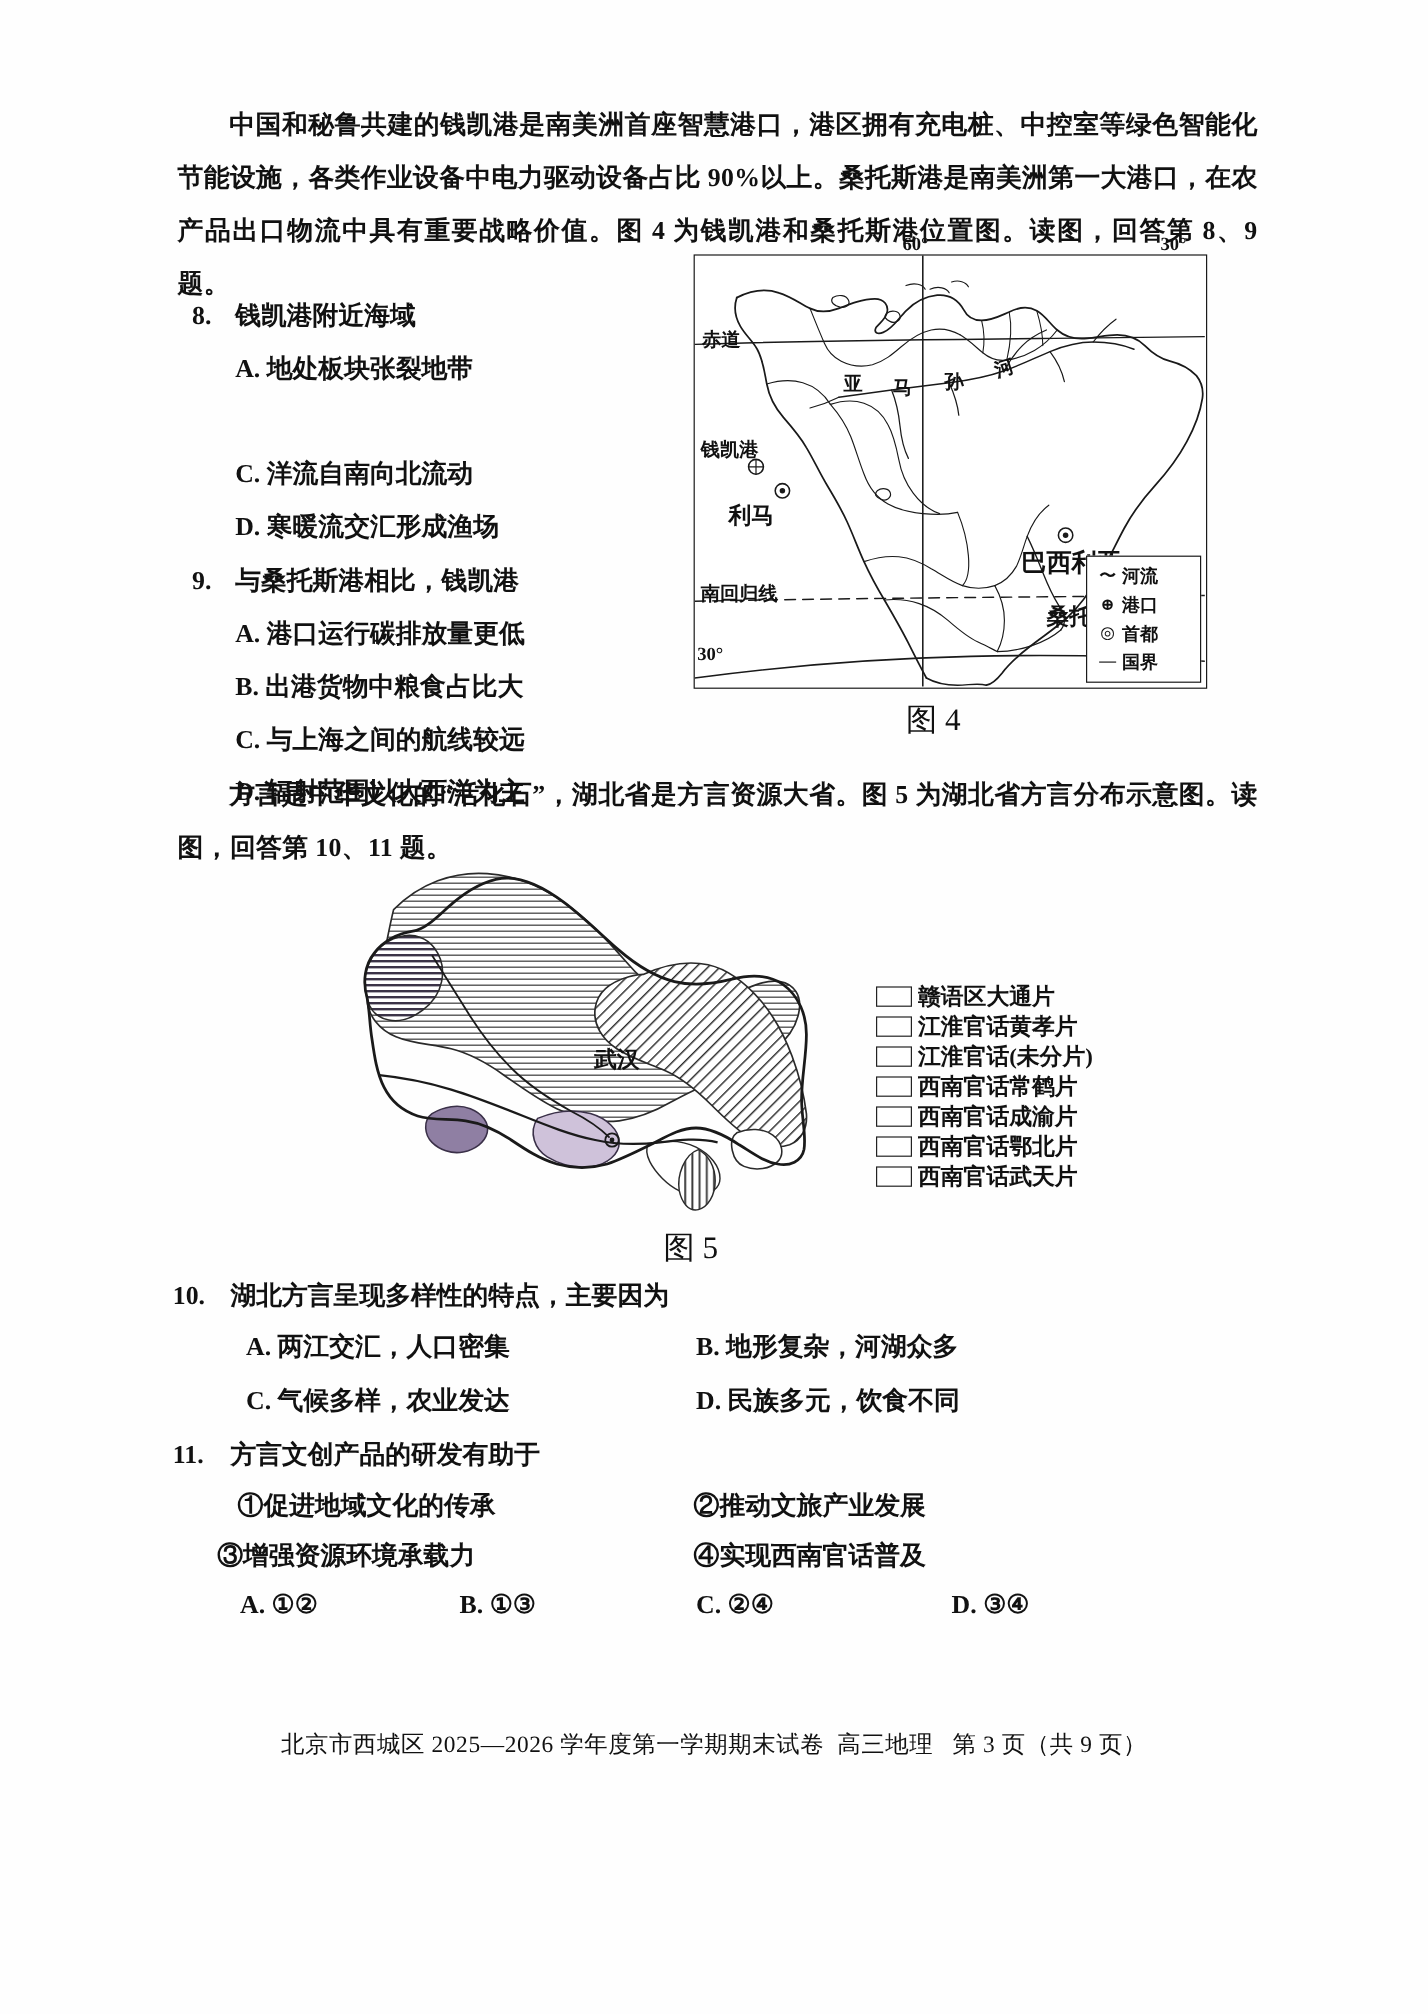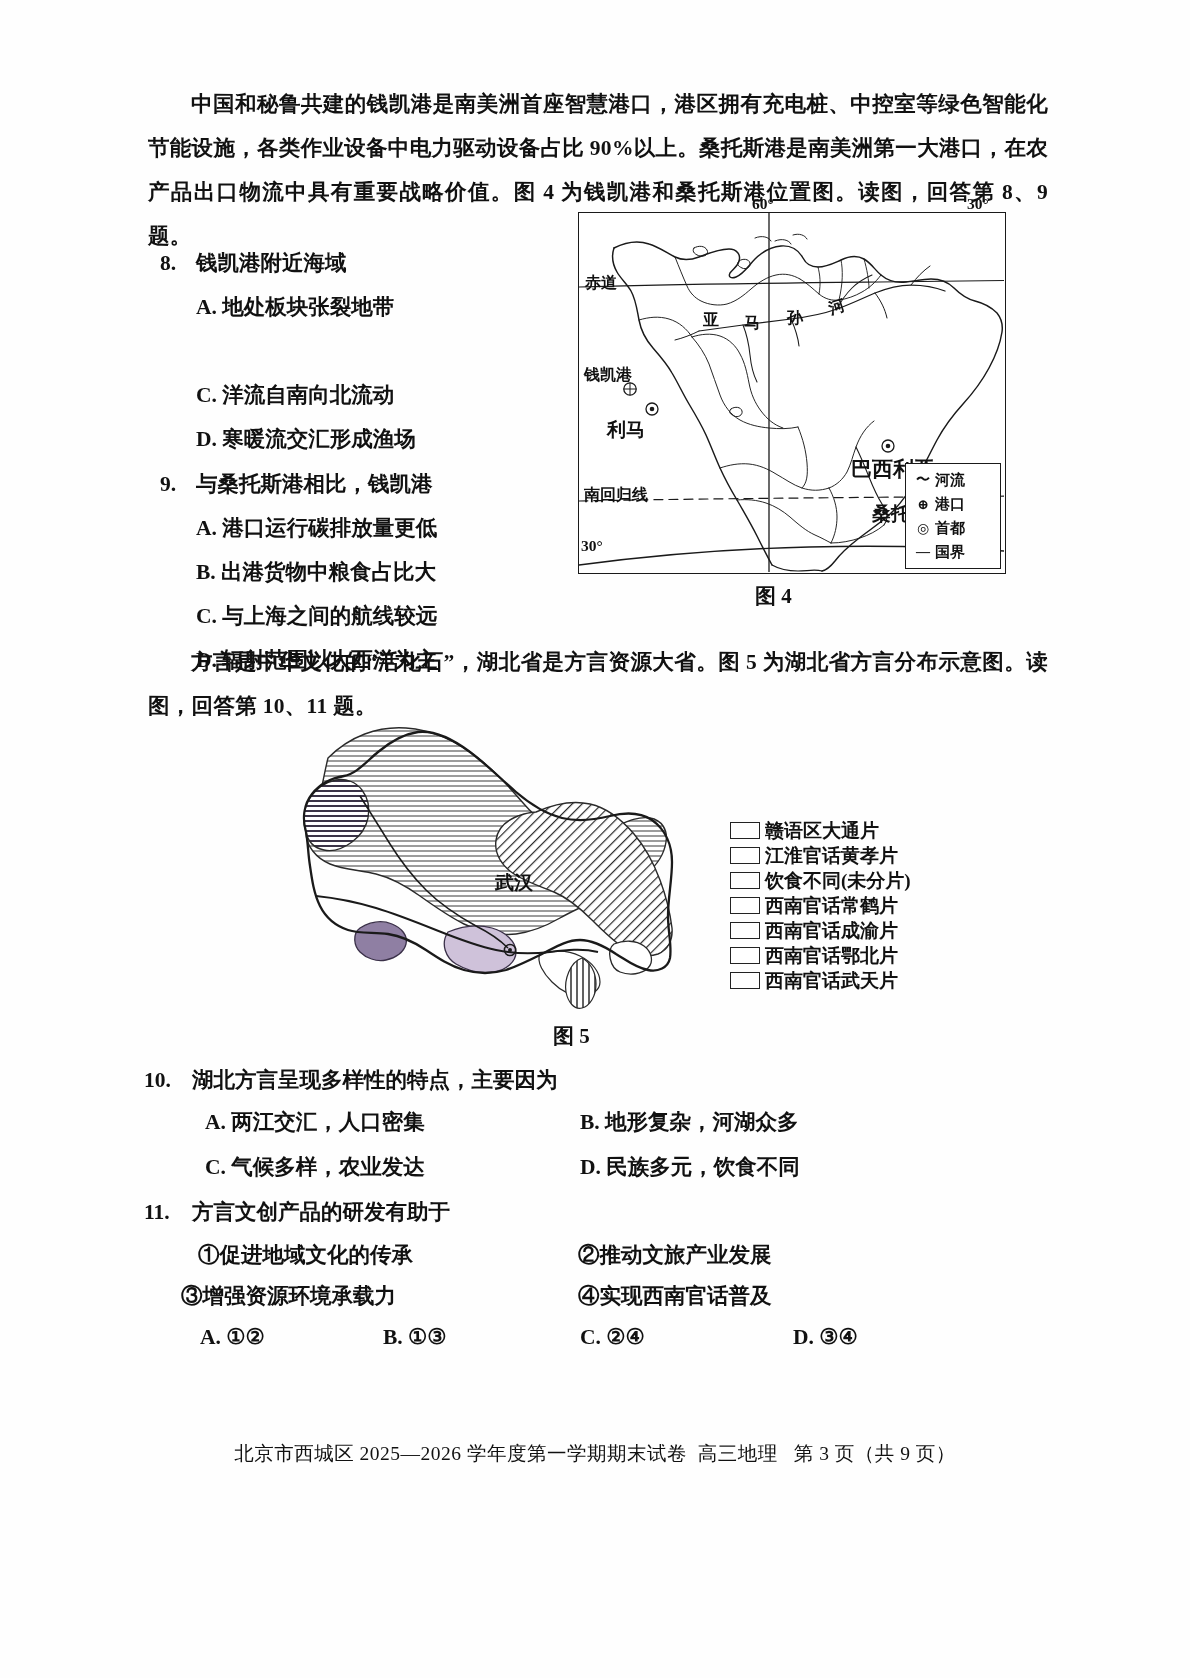--- a/index.html
+++ b/index.html
@@ -36,22 +36,22 @@
   }
   .opt {
     position: absolute;
     font-size: 21.5px;
     line-height: 44px;
     font-weight: 600;
     white-space: nowrap;
   }
   .figcap {
     position: absolute;
-    font-size: 21px;
-    font-weight: 700;
+    font-size: 26px;
+    font-weight: 400;
     white-space: nowrap;
   }
   .footer {
     position: absolute;
     left: 0;
     right: 0;
     top: 1440px;
     text-align: center;
     font-size: 19.5px;
     font-weight: 400;
@@ -415,21 +415,21 @@
       <div class="lrow">
         <span class="swatch sw-plain"></span>
         <span>赣语区大通片</span>
       </div>
       <div class="lrow">
         <span class="swatch sw-diag"></span>
         <span>江淮官话黄孝片</span>
       </div>
       <div class="lrow">
         <span class="swatch sw-plain"></span>
-        <span>饮食不同(未分片)</span>
+        <span>江淮官话(未分片)</span>
       </div>
       <div class="lrow">
         <span class="swatch sw-purple"></span>
         <span>西南官话常鹤片</span>
       </div>
       <div class="lrow">
         <span class="swatch sw-hdark"></span>
         <span>西南官话成渝片</span>
       </div>
       <div class="lrow">

